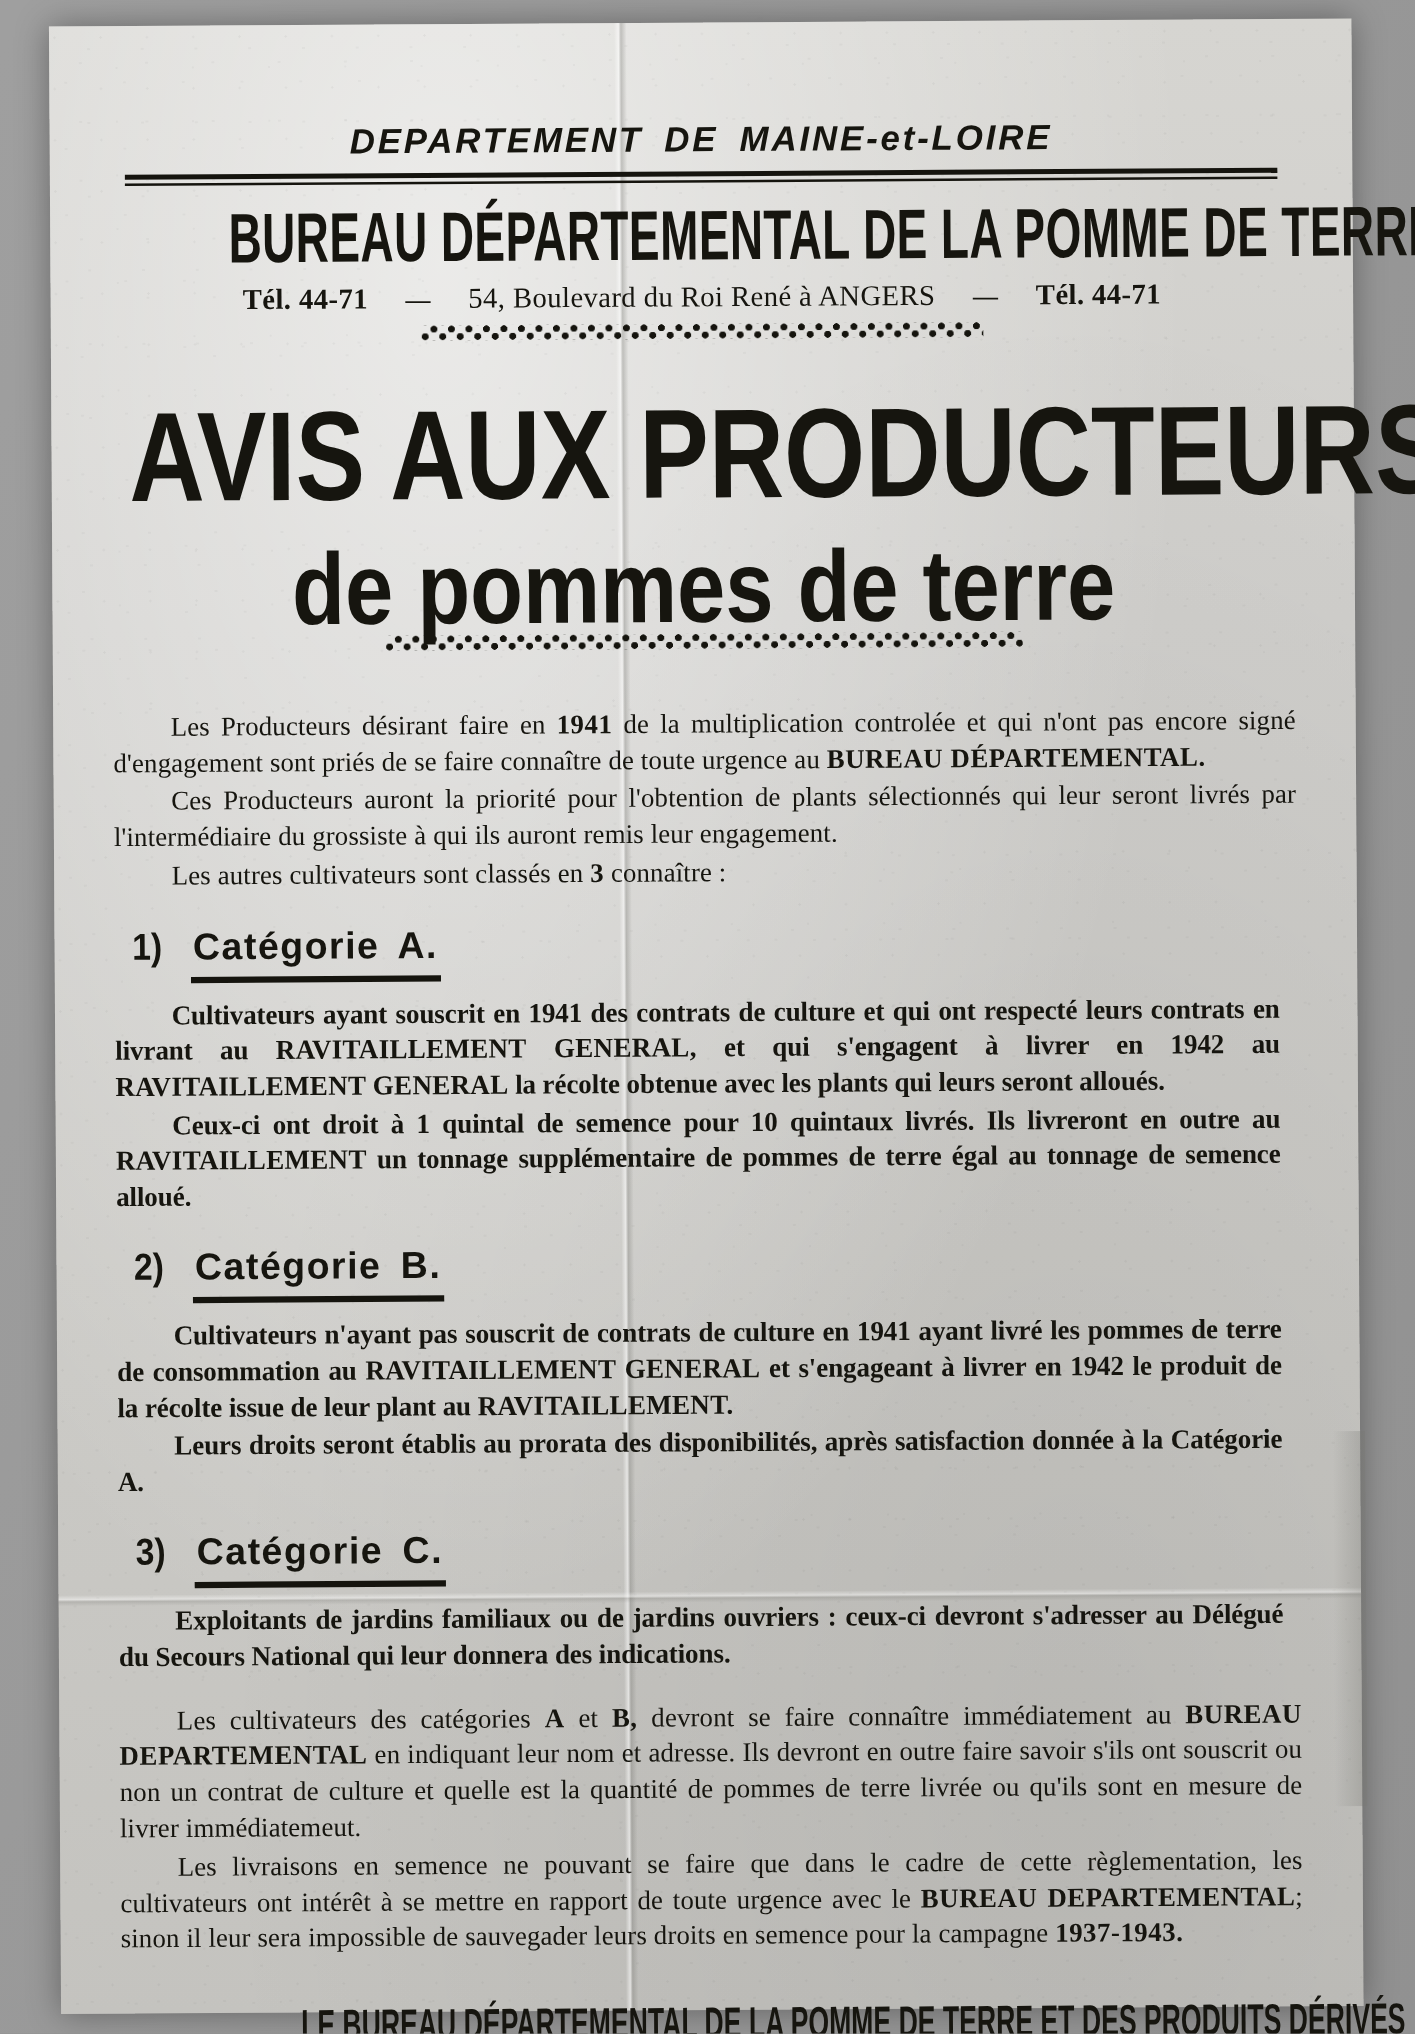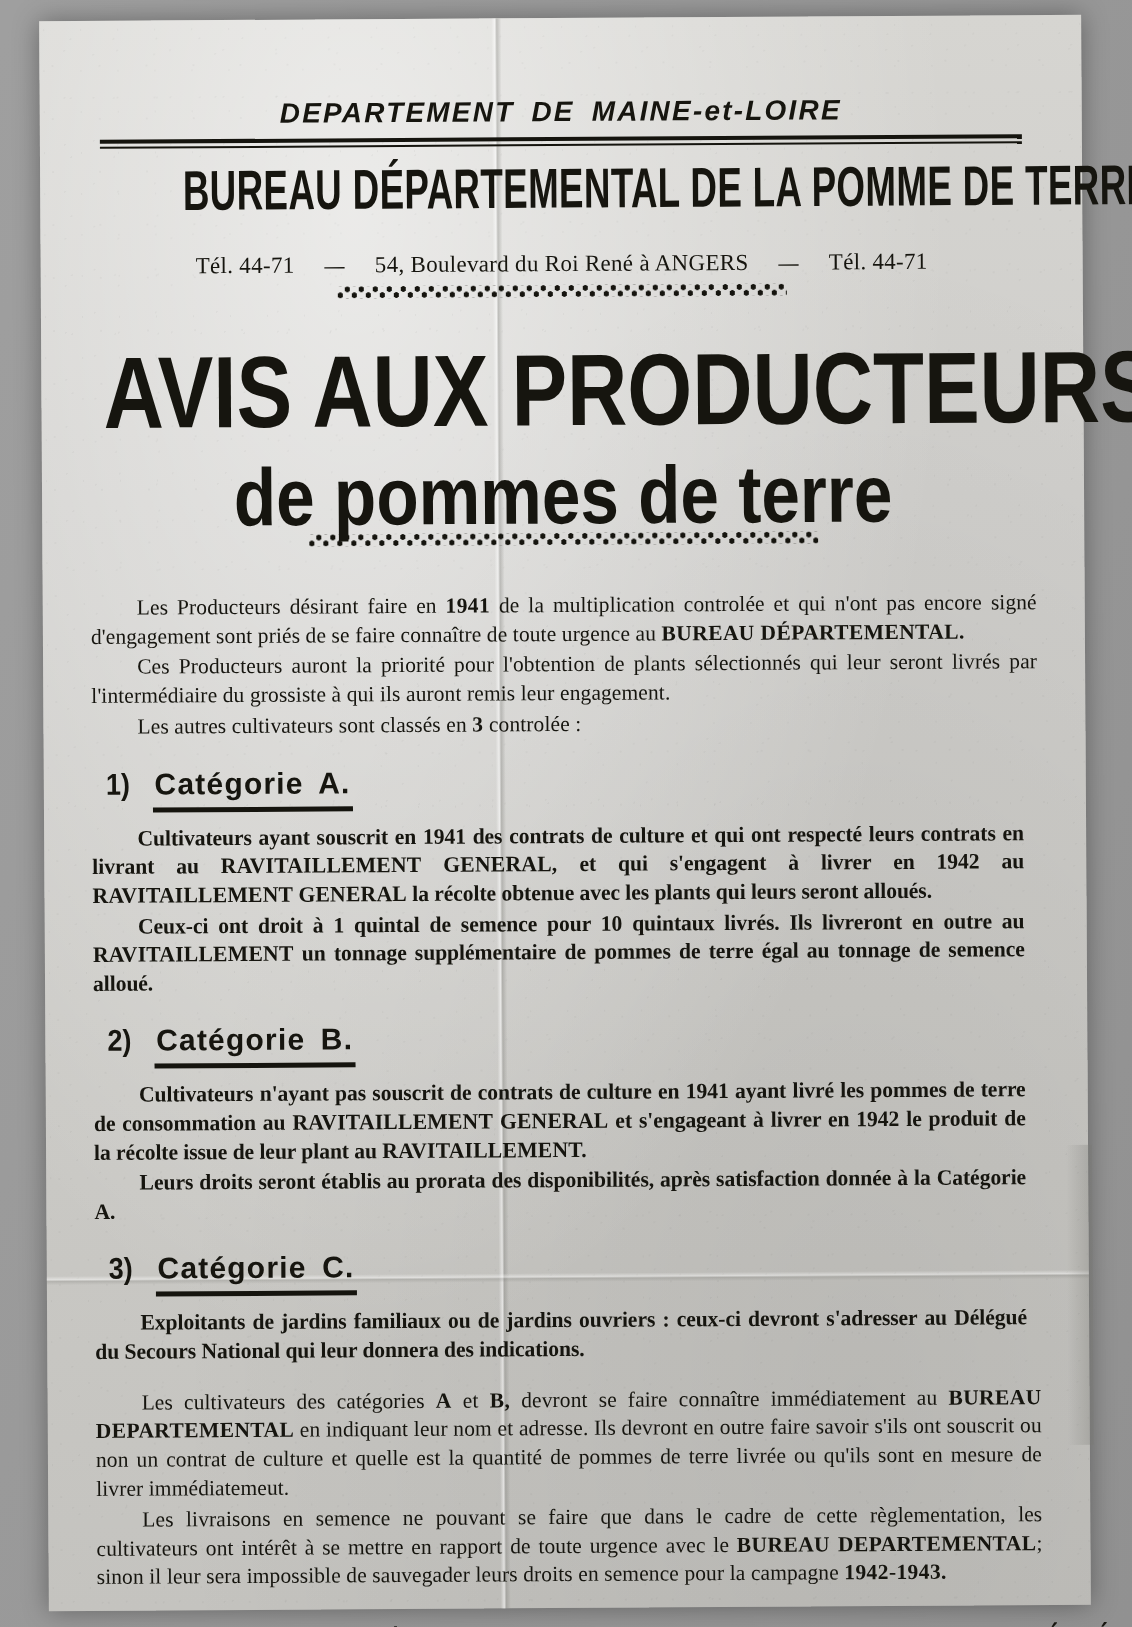--- a/index.html
+++ b/index.html
@@ -115,21 +115,21 @@
   }
   .contact {
     margin-top: 17px;
     display: flex;
     justify-content: center;
     align-items: baseline;
     gap: 30px;
     font-size: 23px;
     letter-spacing: 0.3px;
   }
-  .contact .tel { font-weight: normal; margin-top: 26px; }
+  .contact .tel { font-weight: bold; }
   .contact .dash { font-weight: bold; font-size: 20px; }
 
   
   .wavy {
     height: 12px;
     margin: 8px auto 0 auto;
     background-repeat: repeat-x;
     background-size: 14px 12px;
     background-image:
       radial-gradient(circle at 3.5px 9px, #15140e 2.6px, transparent 2.9px),
@@ -264,21 +264,21 @@
       <div class="wavy wavy-mid"></div>
 
       <div class="body">
 
         <div class="block-intro">
           <p class="para">
             <span>Les Producteurs désirant faire en </span><b class="caps">1941</b><span> de la multiplication controlée et qui n'ont pas encore signé d'engagement sont priés de se faire connaître de toute urgence au </span><b class="caps">BUREAU DÉPARTEMENTAL.</b>
           </p>
           <p class="para">Ces Producteurs auront la priorité pour l'obtention de plants sélectionnés qui leur seront livrés par l'intermédiaire du grossiste à qui ils auront remis leur engagement.</p>
           <p class="para">
-            <span>Les autres cultivateurs sont classés en </span><b class="caps">3</b><span> controlée :</span>
+            <span>Les autres cultivateurs sont classés en </span><b class="caps">3</b><span> connaître :</span>
           </p>
         </div>
 
         <div class="cat">
           <span class="num">1)</span>
           <span class="name">Catégorie  A.</span>
         </div>
         <div class="block press">
           <p class="para">
             <span>Cultivateurs ayant souscrit en 1941 des contrats de culture et qui ont respecté leurs contrats en livrant au </span><b class="caps">RAVITAILLEMENT  GENERAL,</b><span> et qui s'engagent à livrer en 1942 au </span><b class="caps">RAVITAILLEMENT  GENERAL</b><span> la récolte obtenue avec les plants qui leurs seront alloués.</span>
@@ -305,21 +305,21 @@
         </div>
         <div class="block press">
           <p class="para">Exploitants de jardins familiaux ou de jardins ouvriers : ceux-ci devront s'adresser au Délégué du Secours National qui leur donnera des indications.</p>
         </div>
 
         <div class="block" style="margin-top:22px">
           <p class="para">
             <span>Les cultivateurs des catégories </span><b class="caps">A</b><span> et </span><b class="caps">B,</b><span> devront se faire connaître immédiatement au </span><b class="caps">BUREAU DEPARTEMENTAL</b><span> en indiquant leur nom et adresse. Ils devront en outre faire savoir s'ils ont souscrit ou non un contrat de culture et quelle est la quantité de pommes de terre livrée ou qu'ils sont en mesure de livrer immédiatemeut.</span>
           </p>
           <p class="para">
-            <span>Les livraisons en semence ne pouvant se faire que dans le cadre de cette règlementation, les cultivateurs ont intérêt à se mettre en rapport de toute urgence avec le </span><b class="caps">BUREAU DEPARTEMENTAL</b><span>; sinon il leur sera impossible de sauvegader leurs droits en semence pour la campagne </span><b class="caps">1942-1943.</b>
+            <span>Les livraisons en semence ne pouvant se faire que dans le cadre de cette règlementation, les cultivateurs ont intérêt à se mettre en rapport de toute urgence avec le </span><b class="caps">BUREAU DEPARTEMENTAL</b><span>; sinon il leur sera impossible de sauvegader leurs droits en semence pour la campagne </span><b class="caps">1937-1943.</b>
           </p>
         </div>
 
       </div>
 
       <div class="signature">LE BUREAU DÉPARTEMENTAL DE LA POMME DE TERRE ET DES PRODUITS DÉRIVÉS</div>
 
     </div>
   </div>
 </div>

